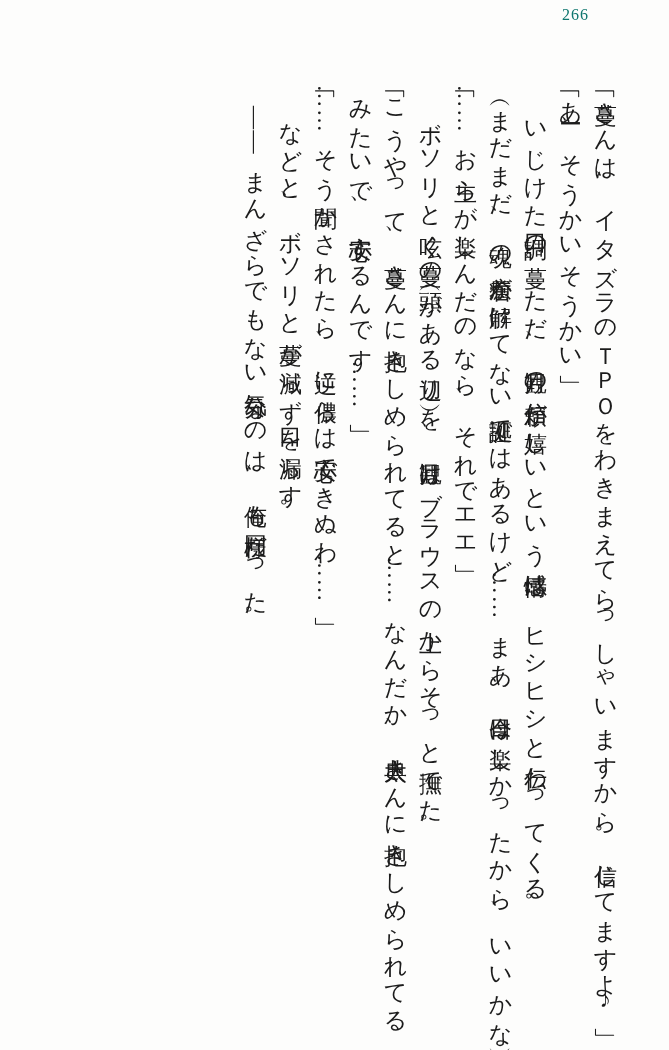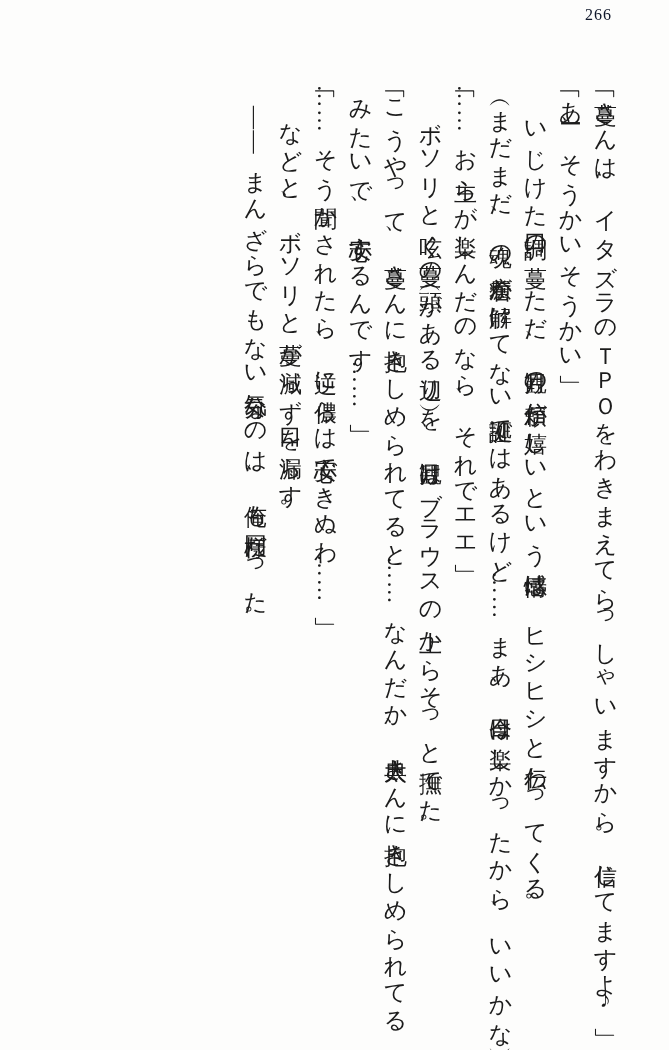--- a/index.html
+++ b/index.html
@@ -12,24 +12,24 @@
     width: 669px;
     height: 1050px;
     background: #fdfdfc;
     overflow: hidden;
     font-family: "Liberation Serif", "DejaVu Serif", serif;
     color: #1c1c1c;
   }
   .page-number {
     position: absolute;
     top: 6px;
-    left: 585px;
+    left: 562px;
     font-size: 16px;
     letter-spacing: 1px;
-    color: #0f172a;
+    color: #0f766e;
     writing-mode: horizontal-tb;
   }
   .text-block {
     position: absolute;
     top: 83px;
     right: 46px;
     height: 957px;
     writing-mode: vertical-rl;
     text-orientation: mixed;
     font-size: 23px;

